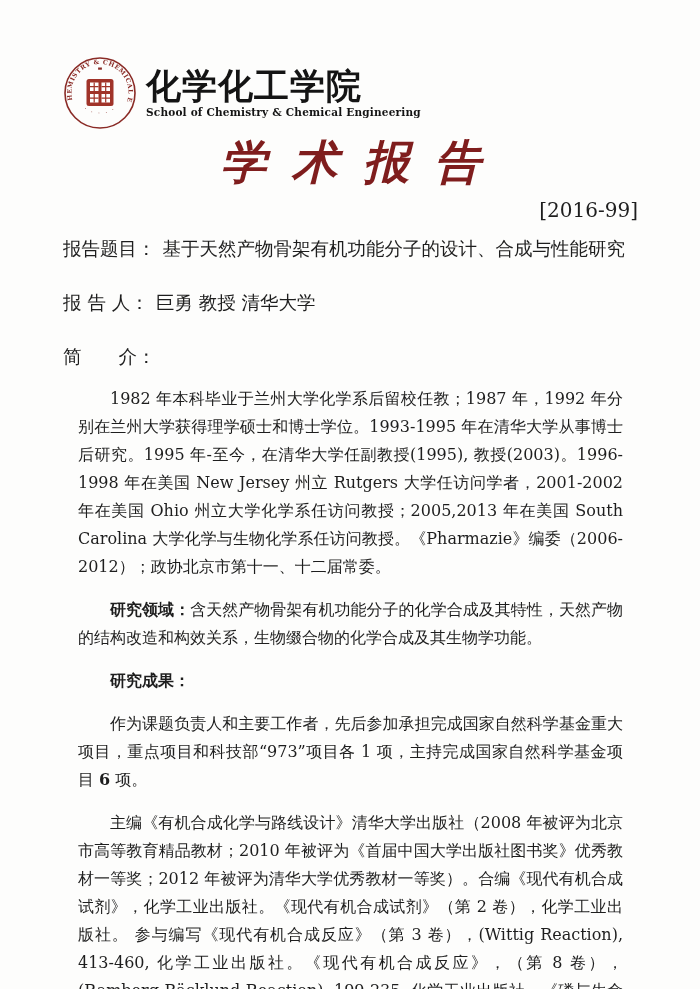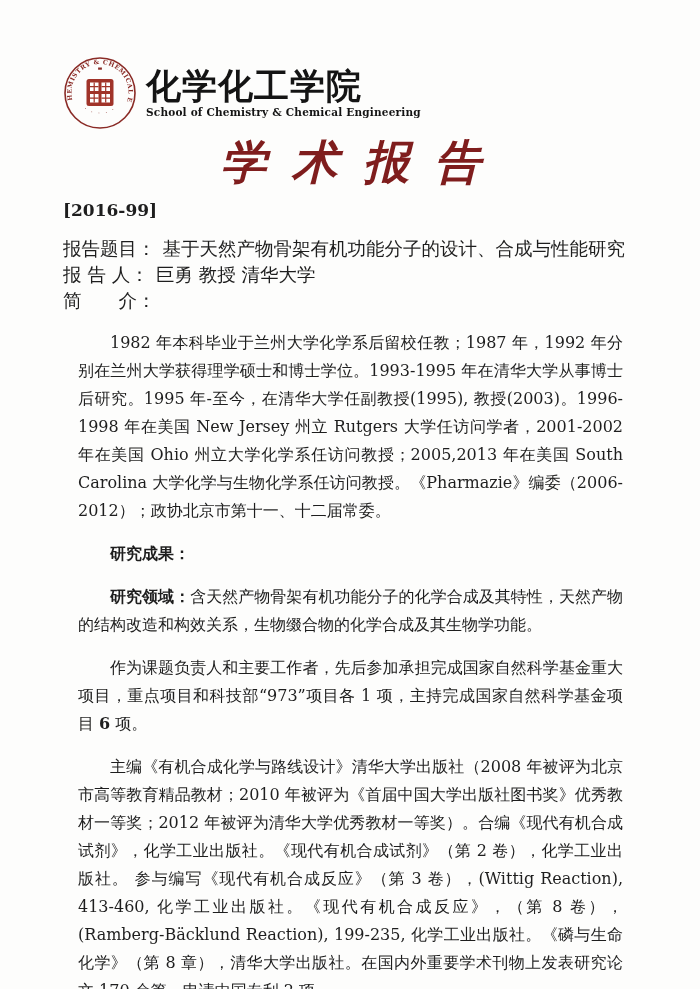--- a/index.html
+++ b/index.html
@@ -31,24 +31,24 @@
   .rim-text { font-size: 6.2px; font-weight: bold; fill: #8a2b26; letter-spacing: 0.55px; }
   .rim-dots { font-size: 6px; fill: #8a2b26; letter-spacing: 2px; }
 
   
   .title {
     margin: 4px 0 0 0; text-align: center;
     font-size: 46px; font-weight: bold; font-style: italic;
     letter-spacing: 0.55em; text-indent: 0.55em;
     line-height: 1.15; color: #7f1d1d;
   }
-  .issue { text-align: left; font-size: 17px; margin-top: 11px; line-height: 20px; font-weight: bold; }
+  .issue { text-align: right; font-size: 20px; margin-top: 11px; line-height: 20px; }
 
   
-  .field-row { display: flex; align-items: baseline; font-size: 18.5px; line-height: 26px; margin-top: 0; }
+  .field-row { display: flex; align-items: baseline; font-size: 18.5px; line-height: 26px; margin-top: 28px; }
   .field-label { font-weight: normal; white-space: pre; flex: 0 0 auto; }
   .field-value { margin-left: 7px; text-align: right; }
 
   
   .body-block { margin-top: 6px; }
   .para {
     margin: 15px; font-size: 16px; line-height: 28px;
     text-align: justify; text-indent: 32px; color: #1e1e1e;
   }
   .para b { font-weight: bold; }
@@ -111,26 +111,26 @@
     <span class="field-value">巨勇  教授  清华大学</span>
   </div>
 
   <div class="field-row">
     <span class="field-label">简　　介：</span>
   </div>
 
   <div class="body-block">
     <p class="para">1982 年本科毕业于兰州大学化学系后留校任教；1987 年，1992 年分别在兰州大学获得理学硕士和博士学位。1993-1995 年在清华大学从事博士后研究。1995 年-至今，在清华大学任副教授(1995), 教授(2003)。1996-1998 年在美国 New Jersey 州立 Rutgers 大学任访问学者，2001-2002 年在美国 Ohio 州立大学化学系任访问教授；2005,2013 年在美国 South Carolina 大学化学与生物化学系任访问教授。《Pharmazie》编委（2006-2012）；政协北京市第十一、十二届常委。</p>
 
+    <p class="para" style="margin-top:6px;">
+      <b>研究领域：</b><span>含天然产物骨架有机功能分子的化学合成及其特性，天然产物的结构改造和构效关系，生物缀合物的化学合成及其生物学功能。</span>
+    </p>
+
     <p class="para head">
       <b>研究成果：</b>
-    </p>
-
-    <p class="para" style="margin-top:6px;">
-      <b>研究领域：</b><span>含天然产物骨架有机功能分子的化学合成及其特性，天然产物的结构改造和构效关系，生物缀合物的化学合成及其生物学功能。</span>
     </p>
 
     <p class="para">
       <span>作为课题负责人和主要工作者，先后参加承担完成国家自然科学基金重大项目，重点项目和科技部“973”项目各 1 项，主持完成国家自然科学基金项目 </span><b>6</b><span> 项。</span>
     </p>
 
     <p class="para">主编《有机合成化学与路线设计》清华大学出版社（2008 年被评为北京市高等教育精品教材；2010 年被评为《首届中国大学出版社图书奖》优秀教材一等奖；2012 年被评为清华大学优秀教材一等奖）。合编《现代有机合成试剂》，化学工业出版社。《现代有机合成试剂》（第 2 卷），化学工业出版社。 参与编写《现代有机合成反应》（第 3 卷），(Wittig Reaction), 413-460, 化学工业出版社。《现代有机合成反应》，（第 8 卷），(Ramberg-Bäcklund Reaction), 199-235, 化学工业出版社。《磷与生命化学》（第 8 章），清华大学出版社。在国内外重要学术刊物上发表研究论文 170 余篇，申请中国专利 2 项。</p>
   </div>
 
   <div class="field-row schedule">

